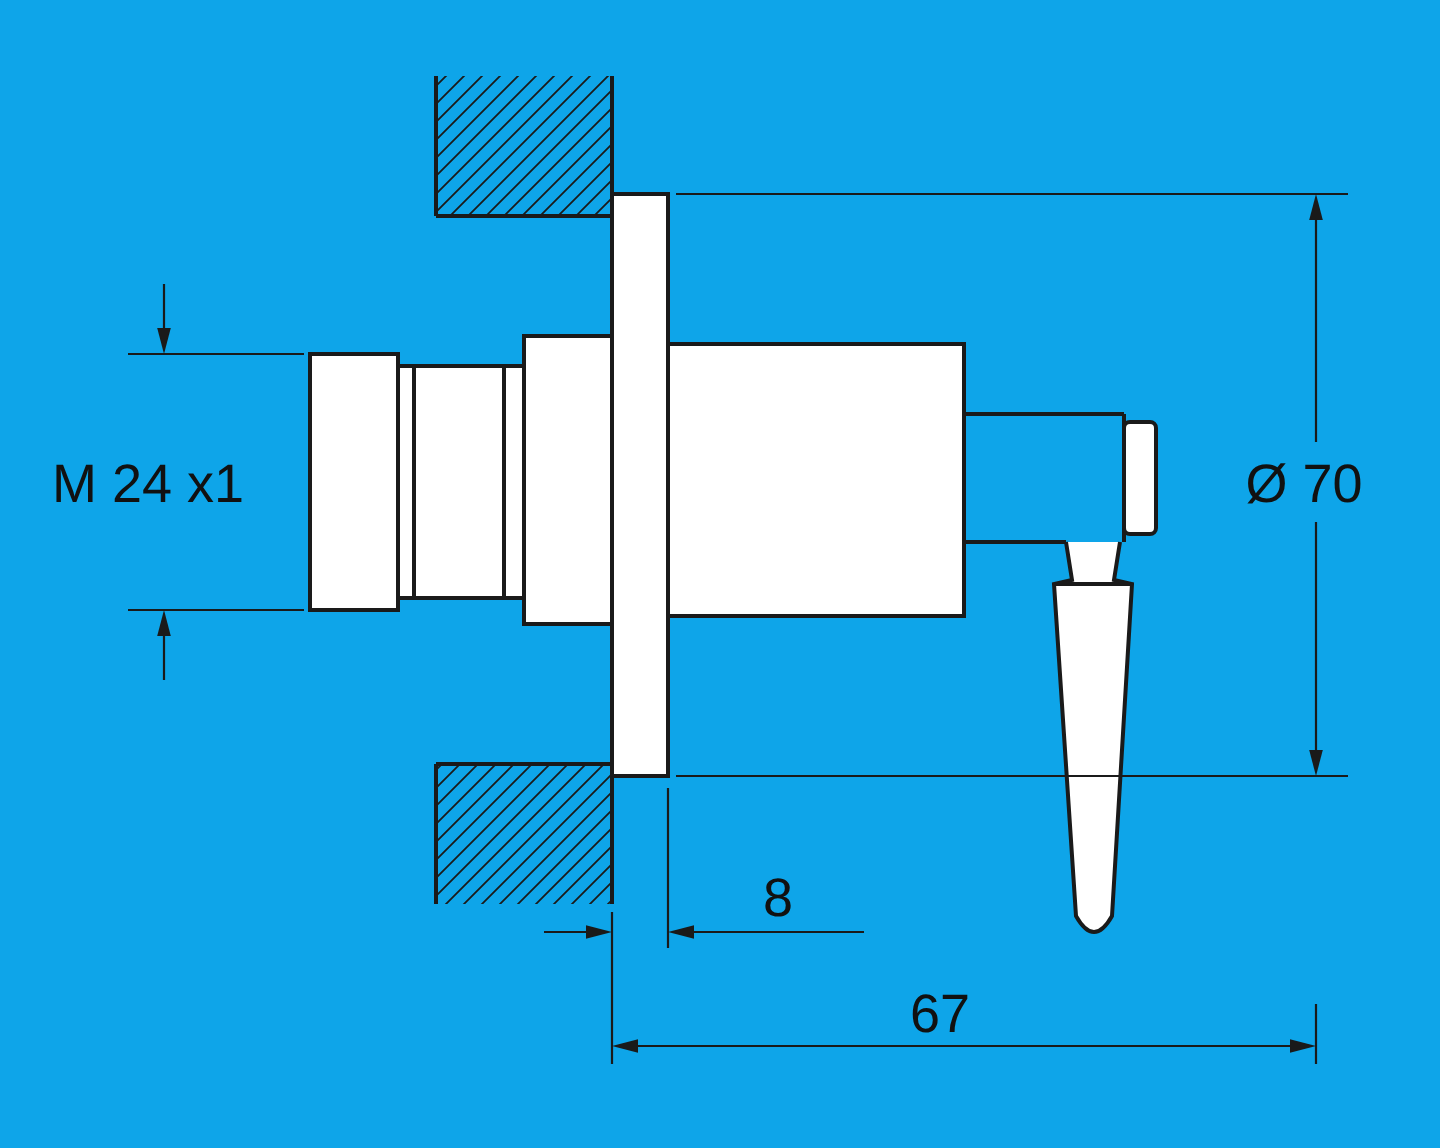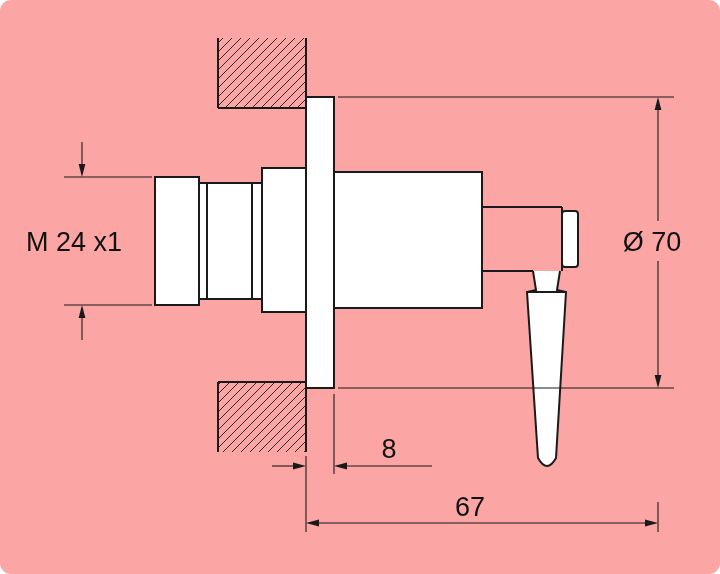--- a/index.html
+++ b/index.html
@@ -7,23 +7,22 @@
     padding: 0;
     background: #ffffff;
     width: 720px;
     height: 574px;
     font-family: "Liberation Sans", sans-serif;
   }
   .canvas {
     position: relative;
     width: 720px;
     height: 574px;
-    background: #fca5a5;
+    background: #0ea5e9;
     overflow: hidden;
-    border-radius: 11px;
   }
   svg { display: block; }
   .obj  { fill: none;    stroke: #1a1a1a; stroke-width: 2;   stroke-linecap: butt; }
   .objw { fill: #ffffff; stroke: #1a1a1a; stroke-width: 2; }
   .dim  { fill: none;    stroke: #1a1a1a; stroke-width: 1.1; }
   .arr  { fill: #1a1a1a; stroke: none; }
   .lbl  { font-family: "Liberation Sans", sans-serif; font-size: 27px; fill: #111111; }
 </style>
 </head>
 <body>

